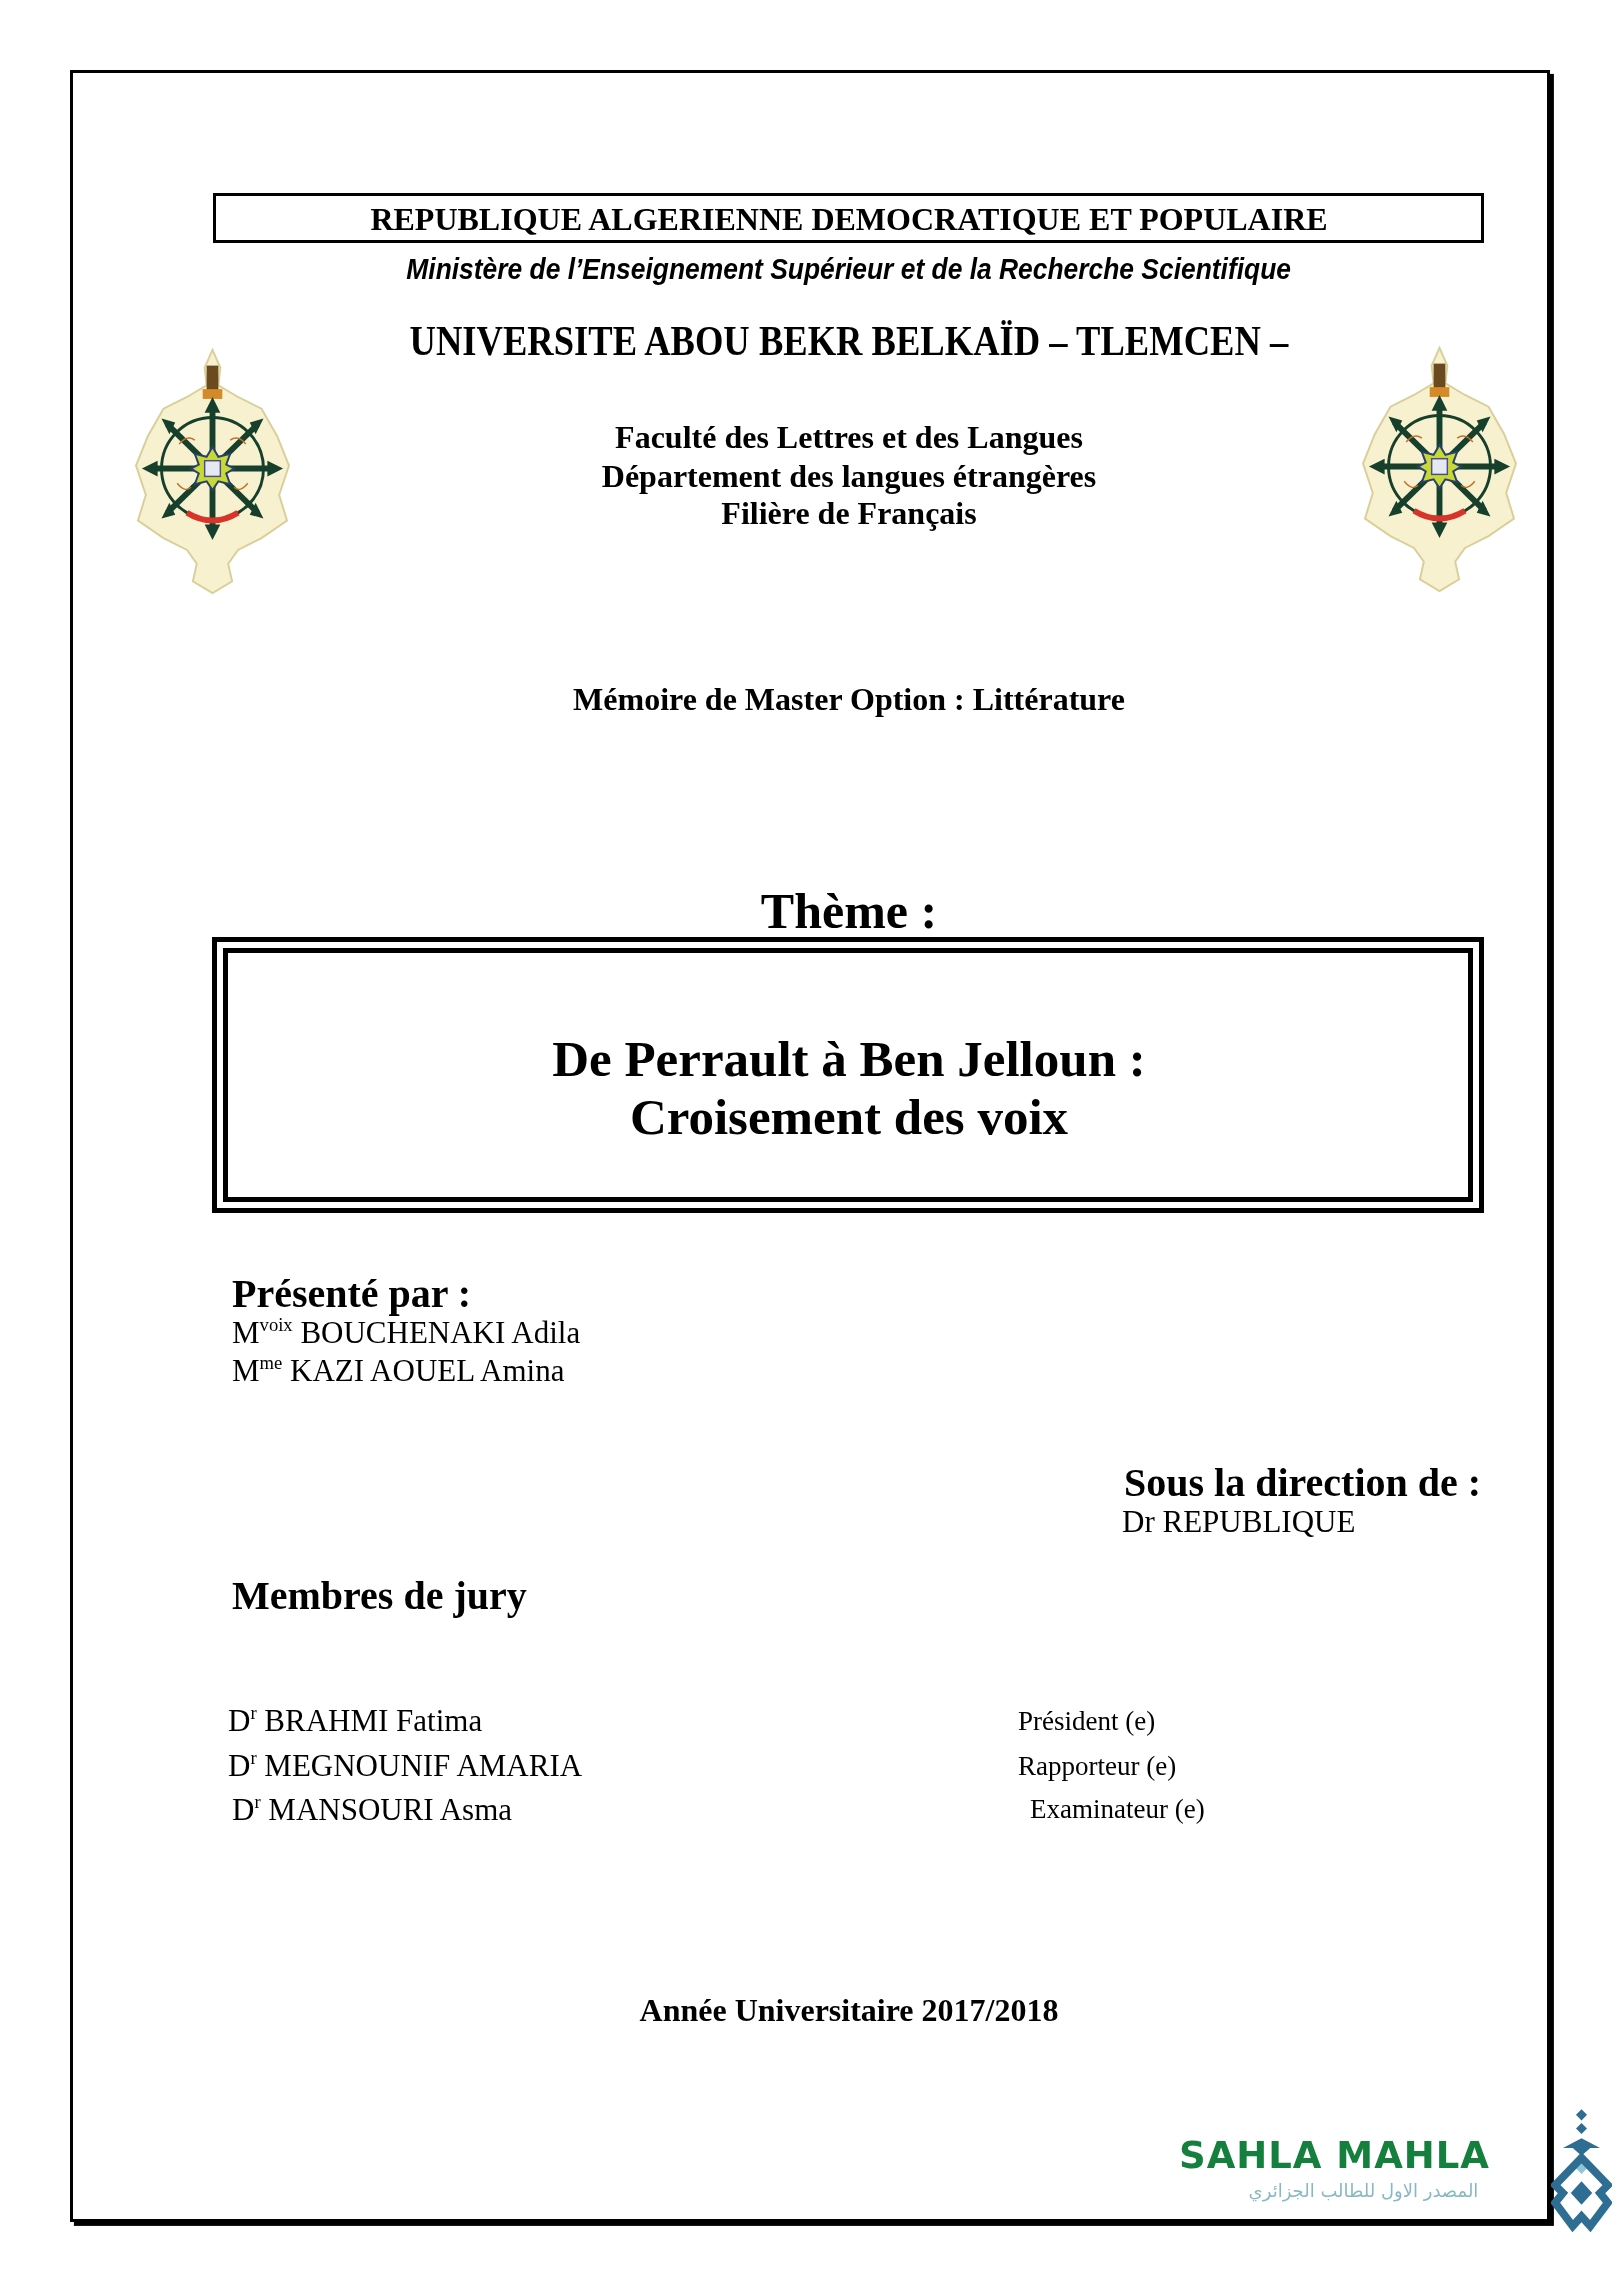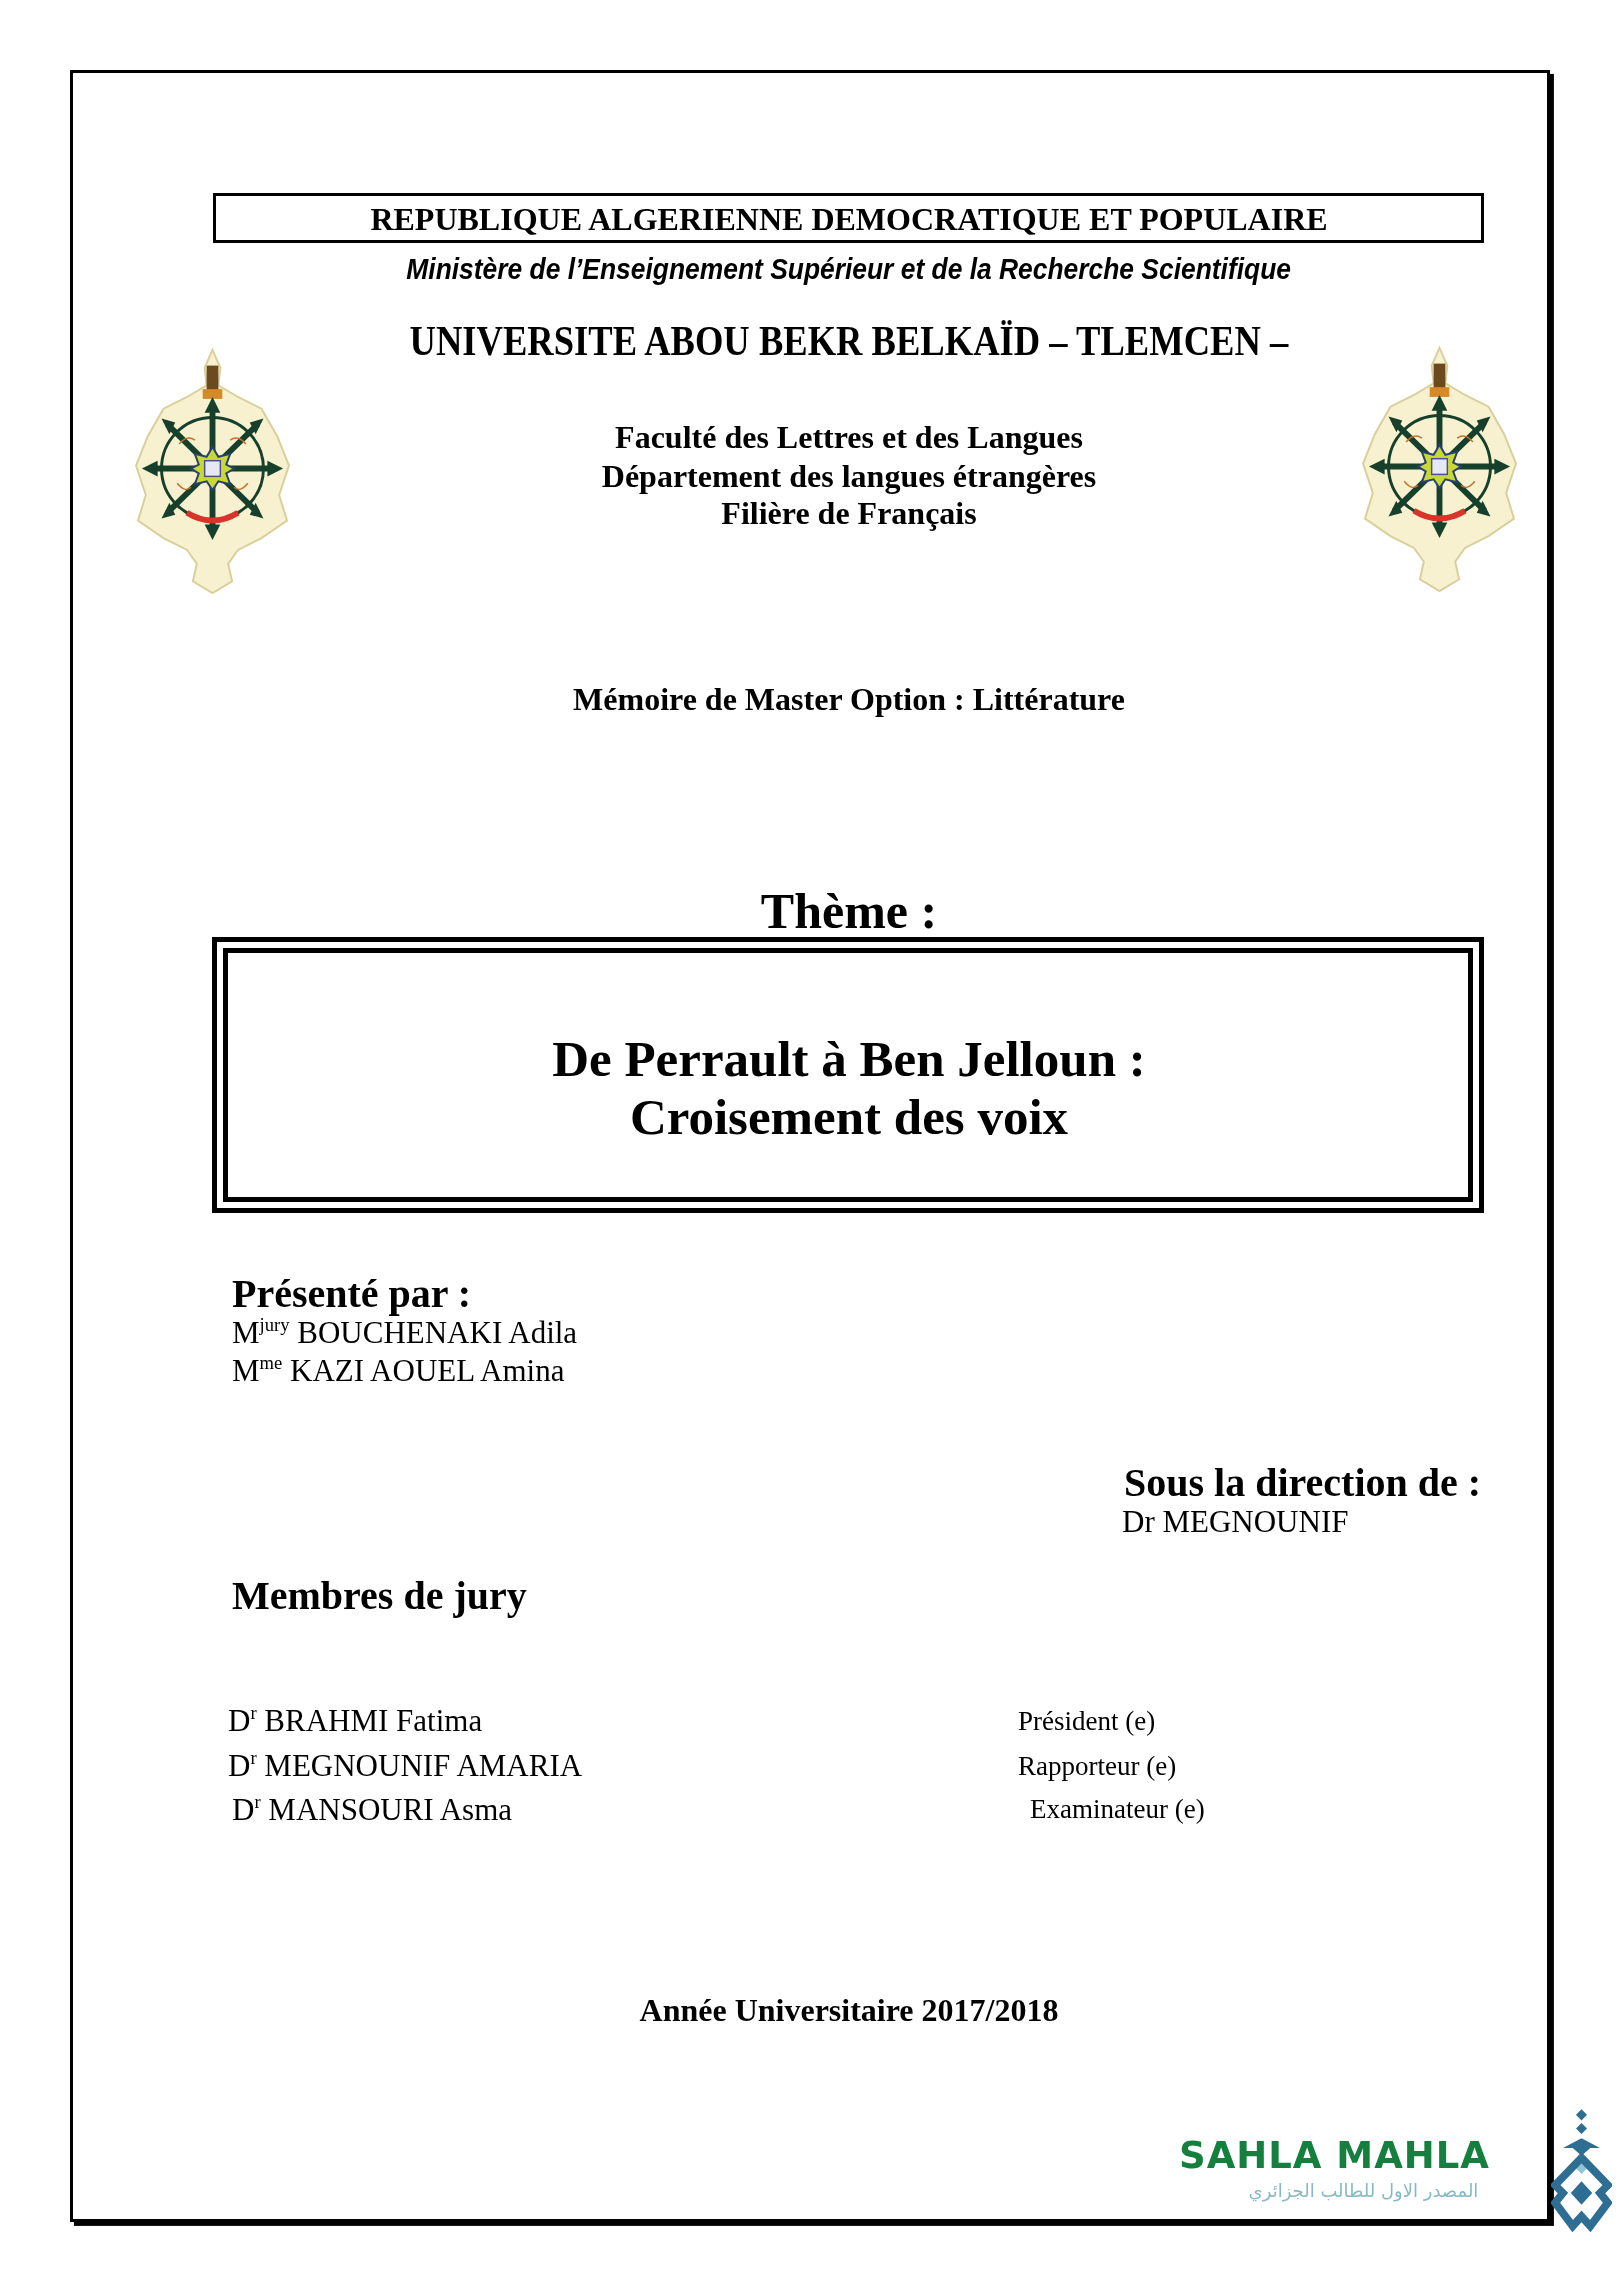--- a/index.html
+++ b/index.html
@@ -121,30 +121,30 @@
 <div class="abs center lh1 serif-b theme">Thème :</div>
 
 <div class="title-box-outer">
   <div class="title-box-inner"></div>
 </div>
 <div class="abs center lh1 serif-b title-line" style="top:1034px;">De Perrault à Ben Jelloun :</div>
 <div class="abs center lh1 serif-b title-line" style="top:1092px;">Croisement des voix</div>
 
 <div class="abs lh1 serif txt32b" style="left:232px;top:1274px;">Présenté par :</div>
 <div class="abs lh1 serif txt32" style="left:232px;top:1317px;">
-  <span>M</span><sup class="sx">jury</sup>
+  <span>M</span><sup class="sx">voix</sup>
   <span>BOUCHENAKI Adila</span>
 </div>
 <div class="abs lh1 serif txt32" style="left:232px;top:1355px;">
   <span>M</span><sup class="sx">me</sup>
   <span>KAZI AOUEL Amina</span>
 </div>
 
 <div class="abs lh1 serif txt32b" style="left:1124px;top:1463px;">Sous la direction de :</div>
-<div class="abs lh1 serif txt32" style="left:1122px;top:1506px;">Dr MEGNOUNIF</div>
+<div class="abs lh1 serif txt32" style="left:1122px;top:1506px;">Dr REPUBLIQUE</div>
 
 <div class="abs lh1 serif txt32b" style="left:232px;top:1576px;">Membres de jury</div>
 
 <div class="abs lh1 serif txt32" style="left:228px;top:1705px;">
   <span>D</span><sup class="sx">r</sup>
   <span>BRAHMI Fatima</span>
 </div>
 <div class="abs lh1 serif txt32" style="left:228px;top:1750px;">
   <span>D</span><sup class="sx">r</sup>
   <span>MEGNOUNIF AMARIA</span>

